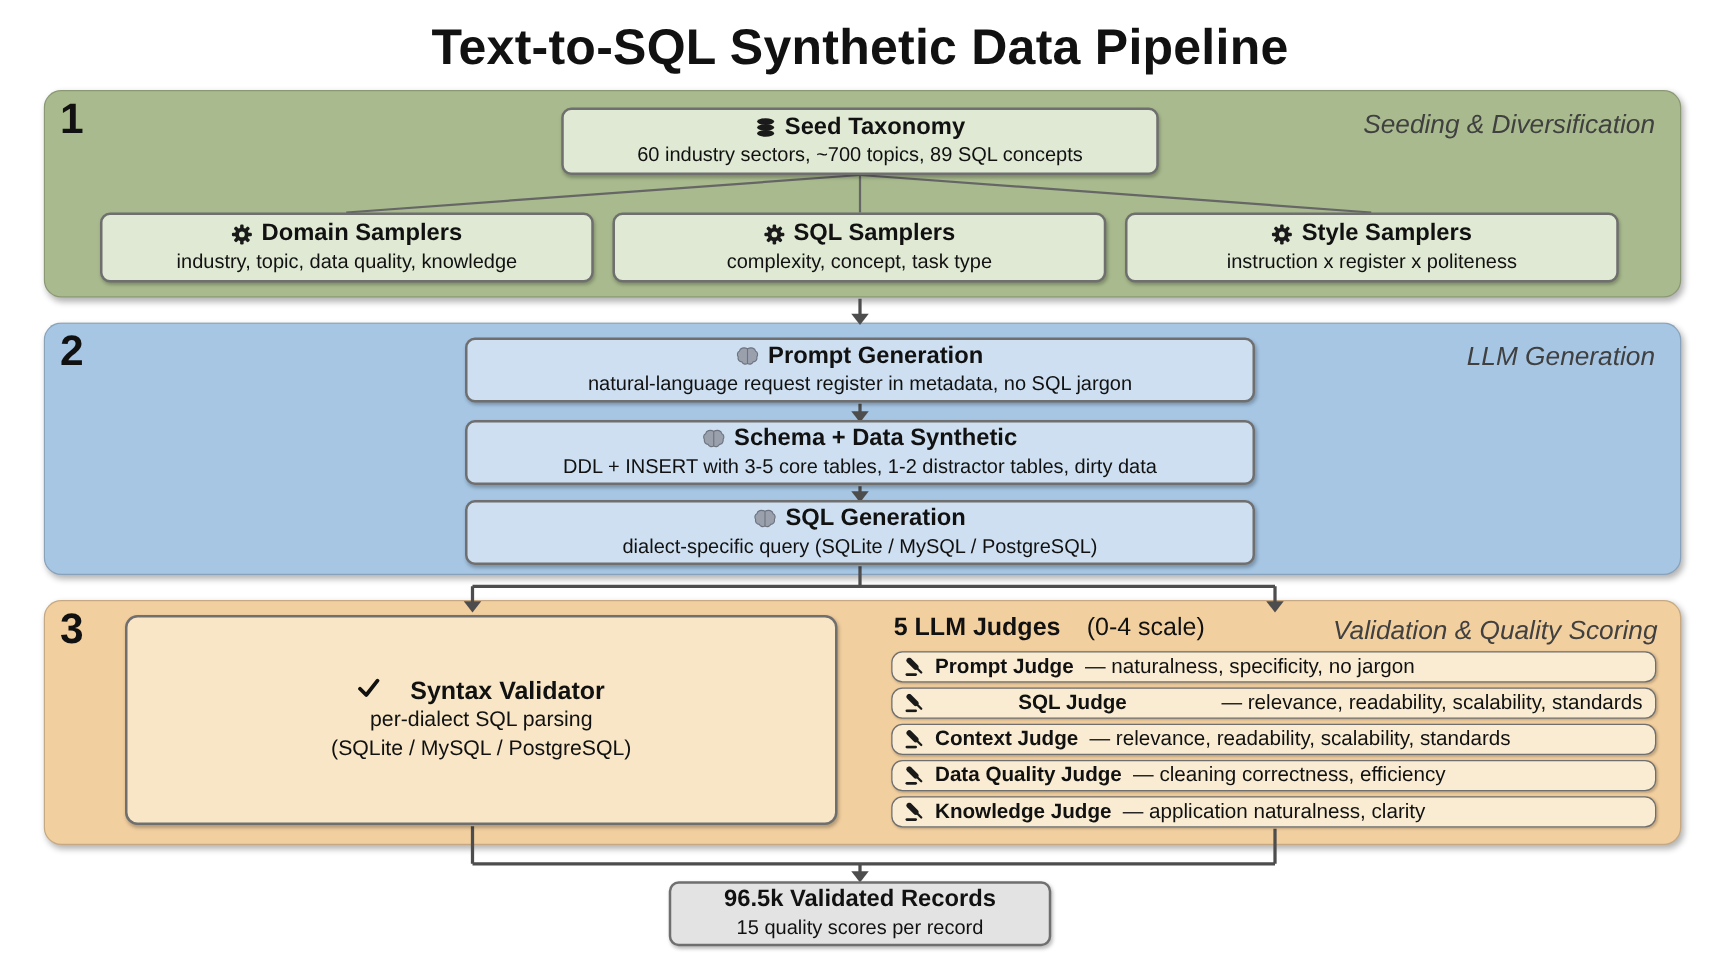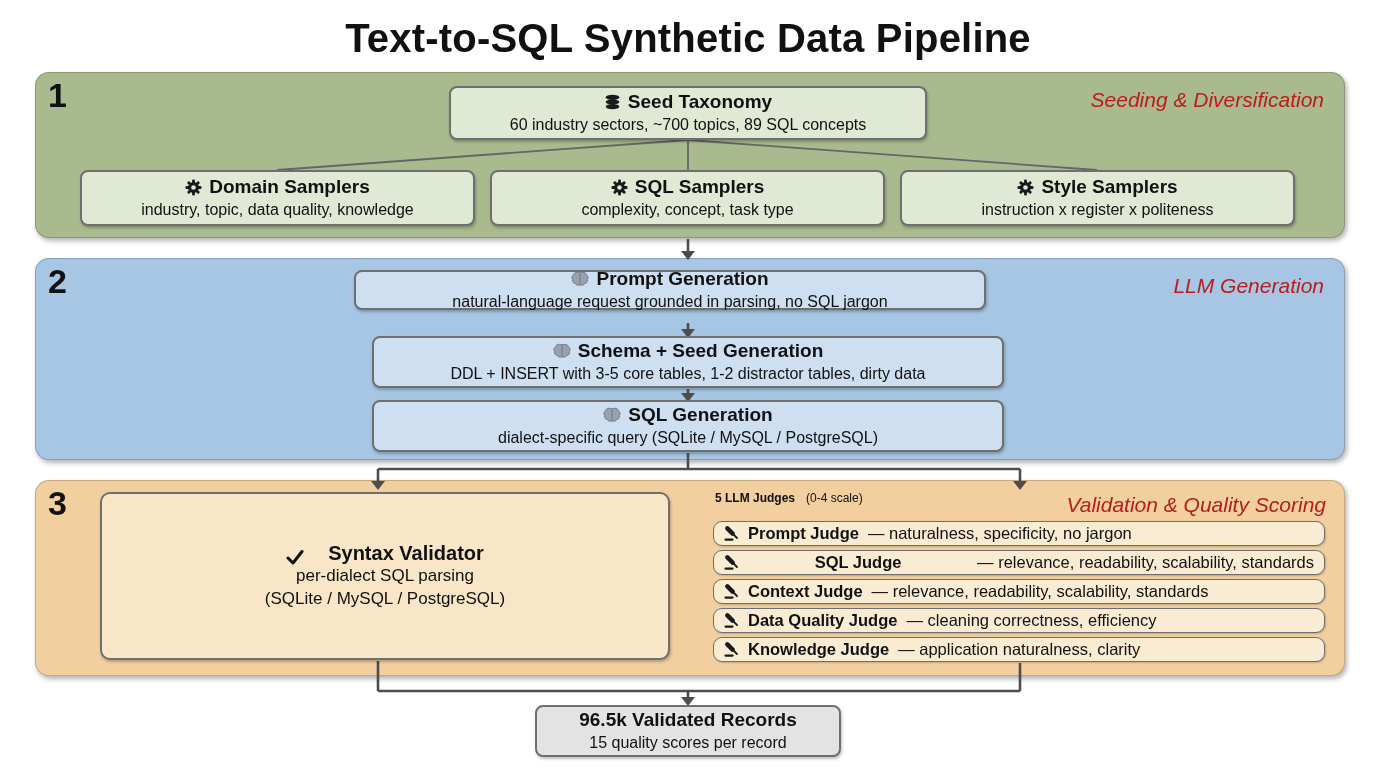--- a/index.html
+++ b/index.html
@@ -17,40 +17,40 @@
     border:1px solid rgba(0,0,0,0.18);
     box-shadow:2px 3px 5px rgba(0,0,0,0.30);
   }
   .band1 { left:35px; top:72px;  width:1310px; height:166px; background:#a9bb8e; }
   .band2 { left:35px; top:258px; width:1310px; height:202px; background:#a6c6e4; }
   .band3 { left:35px; top:480px; width:1310px; height:196px; background:#f2cf9f; }
   .stage-num {
     position:absolute; z-index:2; font-size:34px; font-weight:bold; color:#111;
   }
   .stage-label {
-    position:absolute; z-index:2; font-size:21px; font-style:italic; color:#b91c1c;
+    position:absolute; z-index:2; font-size:21px; font-style:italic; color:#404040;
   }
   .node {
     position:absolute; z-index:2; background:#fff;
     border:2px solid #6f6f6f; border-radius:8px;
     display:flex; flex-direction:column; align-items:center; justify-content:center;
     box-shadow:1px 2px 3px rgba(0,0,0,0.25);
     text-align:center;
   }
   .green-box { background:#dfe9d3; }
   .blue-box  { background:#cddff0; }
   .tan-box   { background:#f8e6c6; border-radius:10px; }
   .gray-box  { background:#e3e3e3; }
   .box-title { font-size:19px; font-weight:bold; display:flex; align-items:center; gap:7px; line-height:1.15; }
   .box-sub   { font-size:16px; line-height:1.2; margin-top:2px; }
-  .validator-title { font-size:20px; font-weight:bold; display:flex; align-items:flex-end; gap:24px; }
+  .validator-title { font-size:20px; font-weight:bold; display:flex; align-items:flex-start; gap:24px; }
   .validator-line  { font-size:17px; line-height:1.3; }
   .judges-heading {
-    position:absolute; z-index:2; left:715px; top:491px; font-size:12px;
-    display:flex; align-items:flex-end; gap:11px;
+    position:absolute; z-index:2; left:715px; top:491px; font-size:20px;
+    display:flex; align-items:flex-end; gap:21px;
   }
   .judges-heading .hb { font-weight:bold; }
   .judge-row {
     position:absolute; z-index:2; left:713px; width:612px; height:25px;
     background:#f9ecd2; border:1.5px solid #6f6f6f; border-radius:9px;
     display:flex; align-items:center; gap:9px; padding:0 10px;
     font-size:16.5px; white-space:nowrap; overflow:hidden;
     box-shadow:1px 1px 2px rgba(0,0,0,0.2);
   }
   .judge-row .jname { font-weight:bold; }
@@ -162,42 +162,42 @@
         </svg>
       </span>
       <span>Style Samplers</span>
     </div>
     <div class="box-sub">instruction x register x politeness</div>
   </div>
 
   <div class="stage-num" style="left:48px; top:262px;">2</div>
   <div class="stage-label" style="right:52px; top:274px;">LLM Generation</div>
 
-  <div class="node blue-box" style="left:354px; top:270px; width:632px; height:40px;">
+  <div class="node blue-box" style="left:372px; top:270px; width:632px; height:52px;">
     <div class="box-title">
       <span class="icon">
         <svg width="18" height="16" viewBox="0 0 18 16">
           <path d="M9,2 C6,0.5 3,1.5 2.5,4 C0.8,4.6 0.5,7 1.5,8.5 C1,10.5 2.5,12.5 4.5,12.5 C5,14 7,14.8 9,13.8 C11,14.8 13,14 13.5,12.5 C15.5,12.5 17,10.5 16.5,8.5 C17.5,7 17.2,4.6 15.5,4 C15,1.5 12,0.5 9,2 Z" fill="#9aa1ad" stroke="#6d7480" stroke-width="0.9"></path>
           <line x1="9" y1="2" x2="9" y2="13.8" stroke="#6d7480" stroke-width="0.9"></line>
         </svg>
       </span>
       <span>Prompt Generation</span>
     </div>
-    <div class="box-sub">natural-language request grounded in parsing, no SQL jargon</div>
+    <div class="box-sub">natural-language request register in metadata, no SQL jargon</div>
   </div>
 
   <div class="node blue-box" style="left:372px; top:336px; width:632px; height:52px;">
     <div class="box-title">
       <span class="icon">
         <svg width="18" height="16" viewBox="0 0 18 16">
           <path d="M9,2 C6,0.5 3,1.5 2.5,4 C0.8,4.6 0.5,7 1.5,8.5 C1,10.5 2.5,12.5 4.5,12.5 C5,14 7,14.8 9,13.8 C11,14.8 13,14 13.5,12.5 C15.5,12.5 17,10.5 16.5,8.5 C17.5,7 17.2,4.6 15.5,4 C15,1.5 12,0.5 9,2 Z" fill="#9aa1ad" stroke="#6d7480" stroke-width="0.9"></path>
           <line x1="9" y1="2" x2="9" y2="13.8" stroke="#6d7480" stroke-width="0.9"></line>
         </svg>
       </span>
-      <span>Schema + Seed Generation</span>
+      <span>Schema + Data Synthetic</span>
     </div>
     <div class="box-sub">DDL + INSERT with 3-5 core tables, 1-2 distractor tables, dirty data</div>
   </div>
 
   <div class="node blue-box" style="left:372px; top:400px; width:632px; height:52px;">
     <div class="box-title">
       <span class="icon">
         <svg width="18" height="16" viewBox="0 0 18 16">
           <path d="M9,2 C6,0.5 3,1.5 2.5,4 C0.8,4.6 0.5,7 1.5,8.5 C1,10.5 2.5,12.5 4.5,12.5 C5,14 7,14.8 9,13.8 C11,14.8 13,14 13.5,12.5 C15.5,12.5 17,10.5 16.5,8.5 C17.5,7 17.2,4.6 15.5,4 C15,1.5 12,0.5 9,2 Z" fill="#9aa1ad" stroke="#6d7480" stroke-width="0.9"></path>
           <line x1="9" y1="2" x2="9" y2="13.8" stroke="#6d7480" stroke-width="0.9"></line>

